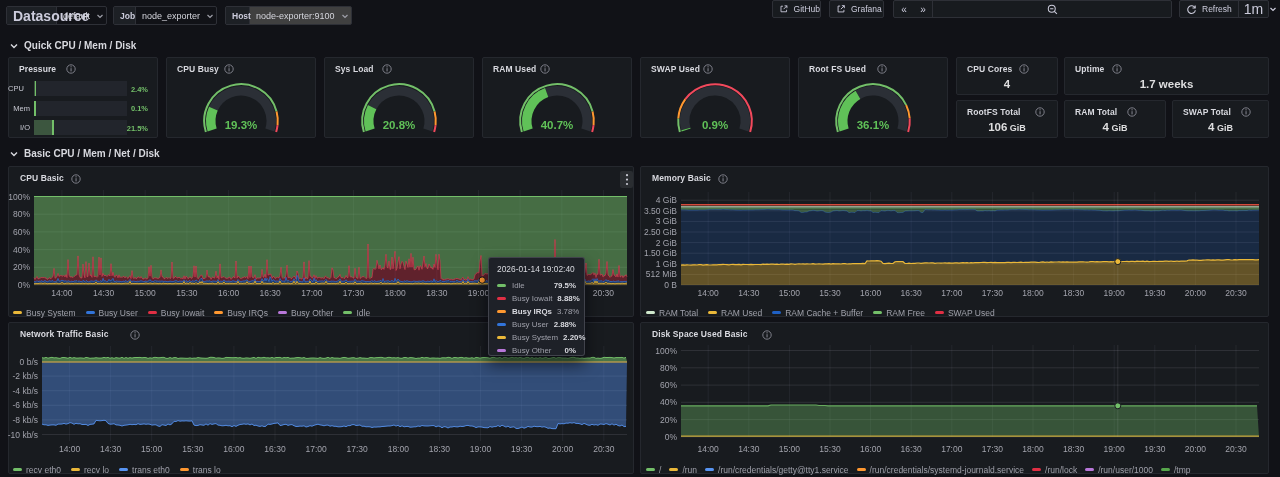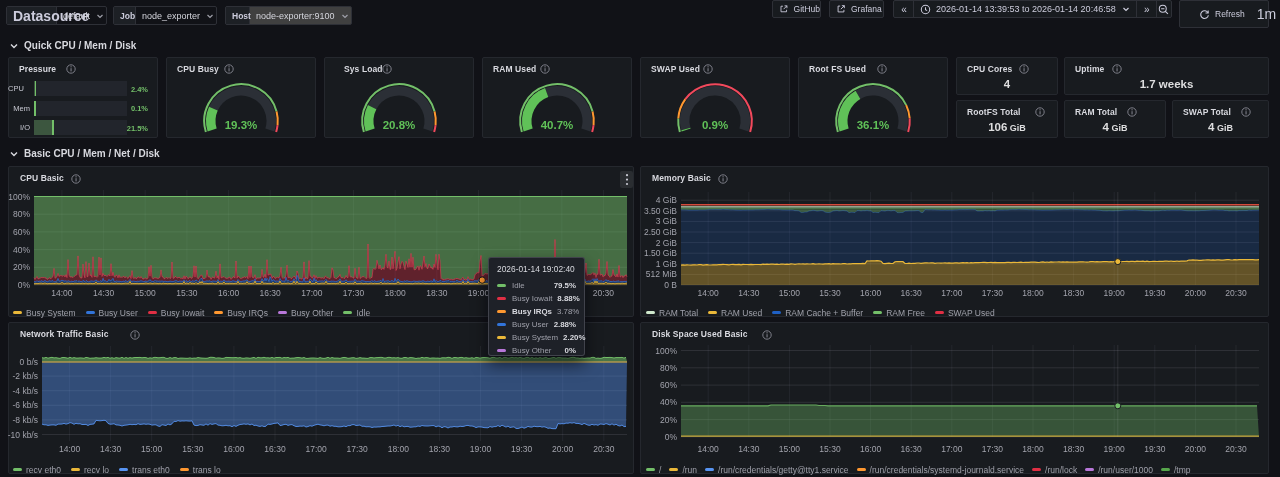--- a/index.html
+++ b/index.html
@@ -34,40 +34,30 @@
       <path d="M7 2 H10 V5" fill="none" stroke="#ccccdc" stroke-width="1.1"></path>
       <path d="M10 2 L5.8 6.2" stroke="#ccccdc" stroke-width="1.1"></path>
     </svg>GitHub</div>
 <div class="tbtn" style="left:829px;width:55px;padding-left:6px;font-size:8.5px"><svg width="10" height="10" viewBox="0 0 12 12" style="margin:0 5px 0 0">
       <path d="M5 2.5 H2.5 V9.5 H9.5 V7" fill="none" stroke="#ccccdc" stroke-width="1.1"></path>
       <path d="M7 2 H10 V5" fill="none" stroke="#ccccdc" stroke-width="1.1"></path>
       <path d="M10 2 L5.8 6.2" stroke="#ccccdc" stroke-width="1.1"></path>
     </svg>Grafana</div>
 <div class="tbtn" style="left:893px;width:279px;padding:0">
     <div style="width:19px;text-align:center;font-size:10px;letter-spacing:-1px">«</div>
-    <div style="display:flex;align-items:center;border-left:1px solid #2e3037;border-right:1px solid #2e3037;height:100%;padding:0 6px">
-      <svg width="11" height="11" viewBox="0 0 12 12" style="margin-right:5px">
-        <circle cx="6" cy="6" r="4.6" fill="none" stroke="#ccccdc" stroke-width="1.1"></circle>
-        <path d="M6 3.6 V6.2 L7.8 7.2" fill="none" stroke="#ccccdc" stroke-width="1.1"></path>
-      </svg>
-      <span style="font-weight:500">2026-01-14 13:39:53 to 2026-01-14 20:46:58</span>
-      <svg width="8" height="8" viewBox="0 0 8 8" style="margin-left:6px">
-        <path d="M1.5 3 L4 5.5 L6.5 3" stroke="#ccccdc" stroke-width="1.2" fill="none"></path>
-      </svg>
-    </div>
     <div style="width:20px;text-align:center;font-size:10px;letter-spacing:-1px;border-right:1px solid #2e3037;height:100%;display:flex;align-items:center;justify-content:center">»</div>
     <div style="flex:1;height:100%;display:flex;align-items:center;justify-content:center">
       <svg width="11" height="11" viewBox="0 0 12 12">
         <circle cx="5.2" cy="5.2" r="3.8" fill="none" stroke="#ccccdc" stroke-width="1.1"></circle>
         <path d="M3.4 5.2 H7" stroke="#ccccdc" stroke-width="1.1"></path>
         <path d="M8 8 L10.8 10.8" stroke="#ccccdc" stroke-width="1.2"></path>
       </svg>
     </div>
   </div>
-<div class="tbtn" style="left:1179px;width:90px;padding:13px">
+<div class="tbtn" style="left:1179px;width:90px;padding:0">
     <div style="display:flex;align-items:center;padding:0 6px;height:100%;border-right:1px solid #2e3037">
       <svg width="11" height="11" viewBox="0 0 12 12" style="margin-right:5px">
         <path d="M9.8 4.2 A4.2 4.2 0 1 0 10.2 6.8" fill="none" stroke="#ccccdc" stroke-width="1.2"></path>
         <path d="M10 1.5 V4.4 H7.1" fill="none" stroke="#ccccdc" stroke-width="1.2"></path>
       </svg>
       <span style="font-weight:500;font-size:8.5px">Refresh</span>
     </div>
     <div style="display:flex;align-items:center;padding:0 5px;height:100%;font-size:14px">1m<svg width="8" height="8" viewBox="0 0 8 8" style="margin-left:6px">
         <path d="M1.5 3 L4 5.5 L6.5 3" stroke="#ccccdc" stroke-width="1.2" fill="none"></path>
       </svg></div>
@@ -113,21 +103,21 @@
     <svg width="150" height="81" style="position:absolute;left:0;top:0">
       <path d="M 39.86 74.94 A 36.8 36.8 0 1 1 110.56 54.54" fill="none" stroke="#73bf69" stroke-width="2"></path>
       <path d="M 110.56 54.54 A 36.8 36.8 0 0 1 111.56 68.21" fill="none" stroke="#ff9830" stroke-width="2"></path>
       <path d="M 111.56 68.21 A 36.8 36.8 0 0 1 110.14 74.94" fill="none" stroke="#f2495c" stroke-width="2"></path>
       <path d="M 47.39 51.64 A 30.25 30.25 0 0 1 103.88 73.00" fill="none" stroke="#2b2f36" stroke-width="9.5"></path>
       <path d="M 46.12 73.00 A 30.25 30.25 0 0 1 47.39 51.64" fill="none" stroke="#60c158" stroke-width="9.5"></path>
       <text x="75.0" y="71.5" text-anchor="middle" font-size="11.5" font-weight="bold" fill="#60c158">19.3%</text>
     </svg>
   </div>
 <div class="panel" style="left:324px;top:57px;width:150px;height:81px"></div>
-<div class="ptitle" style="left:344px;top:64px">Sys Load</div>
+<div class="ptitle" style="left:335px;top:64px">Sys Load</div>
 <svg width="12" height="12" style="position:absolute;left:381.2px;top:63px" viewBox="0 0 12 12">
     <circle cx="6" cy="6" r="4.2" fill="none" stroke="#7d7e88" stroke-width="1"></circle>
     <rect x="5.5" y="5.2" width="1.1" height="3.2" fill="#7d7e88"></rect>
     <rect x="5.5" y="3.2" width="1.1" height="1.2" fill="#7d7e88"></rect>
   </svg>
 <div class="abs" style="left:324px;top:57px;width:150px;height:81px">
     <svg width="150" height="81" style="position:absolute;left:0;top:0">
       <path d="M 39.86 74.94 A 36.8 36.8 0 1 1 110.56 54.54" fill="none" stroke="#73bf69" stroke-width="2"></path>
       <path d="M 110.56 54.54 A 36.8 36.8 0 0 1 111.56 68.21" fill="none" stroke="#ff9830" stroke-width="2"></path>
       <path d="M 111.56 68.21 A 36.8 36.8 0 0 1 110.14 74.94" fill="none" stroke="#f2495c" stroke-width="2"></path>

